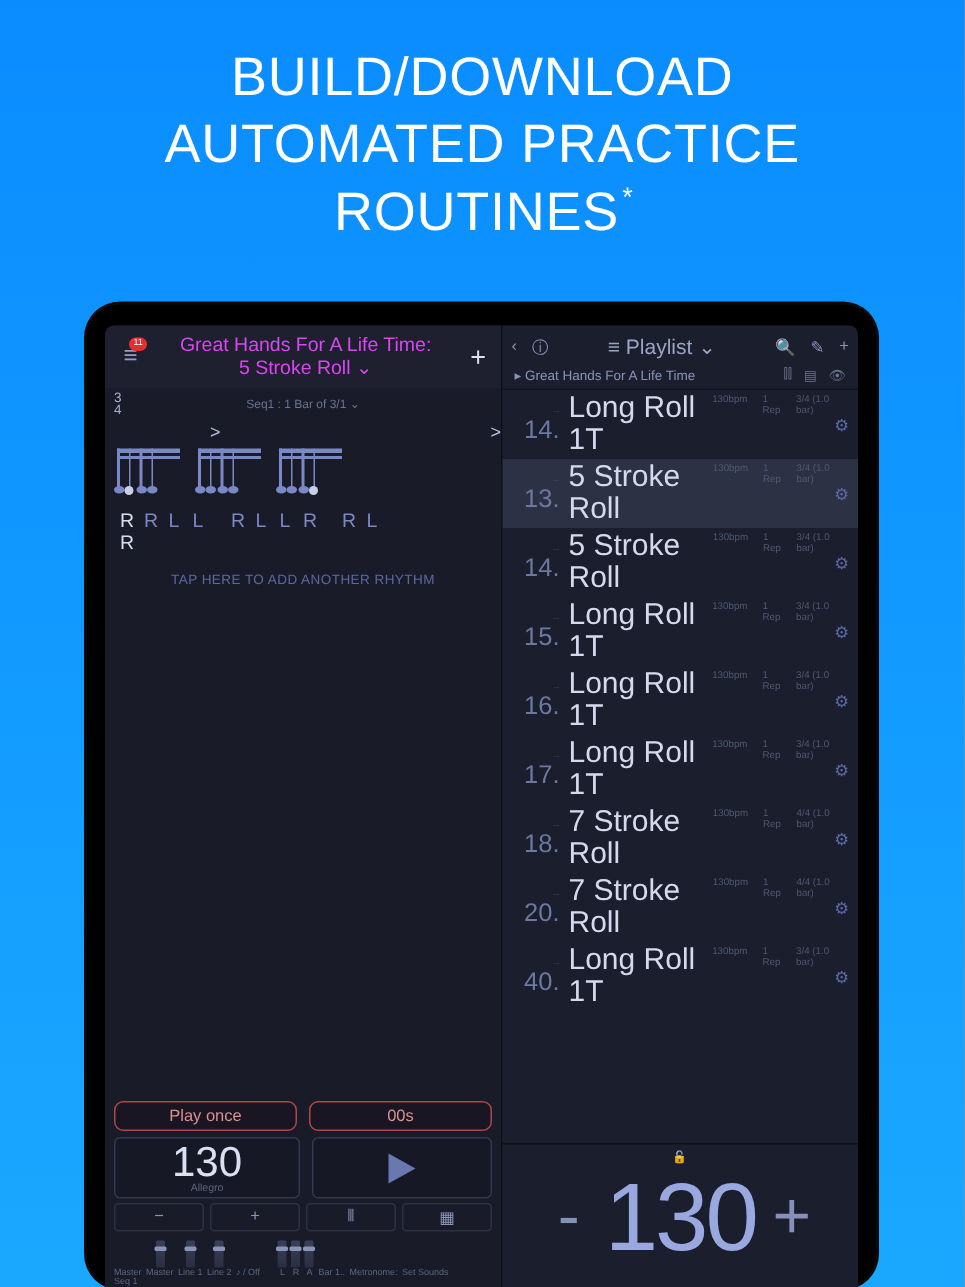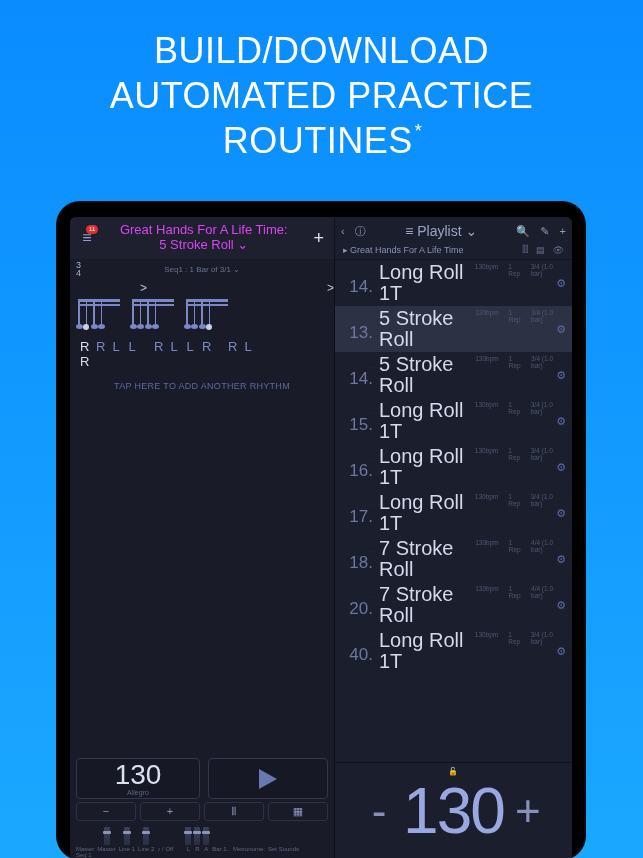--- a/index.html
+++ b/index.html
@@ -154,20 +154,24 @@
       </div>
       <div class="stick" style="margin-top:0">
             <span class="w">R</span>
           </div>
     </div>
 
     <div class="addrhythm">TAP HERE TO ADD ANOTHER RHYTHM</div>
     <div class="spacer"></div>
 
     <div class="tport">
+      <div class="trow">
+        <div class="pill">Play once</div>
+        <div class="pill">00s</div>
+      </div>
       <div class="bpmrow">
         <div class="bpmbox">
           <div class="bpmv">130</div>
           <div class="bpml">Allegro</div>
         </div>
         <div class="playbox">
               <div class="playtri"></div>
             </div>
       </div>
       <div class="adjrow">

